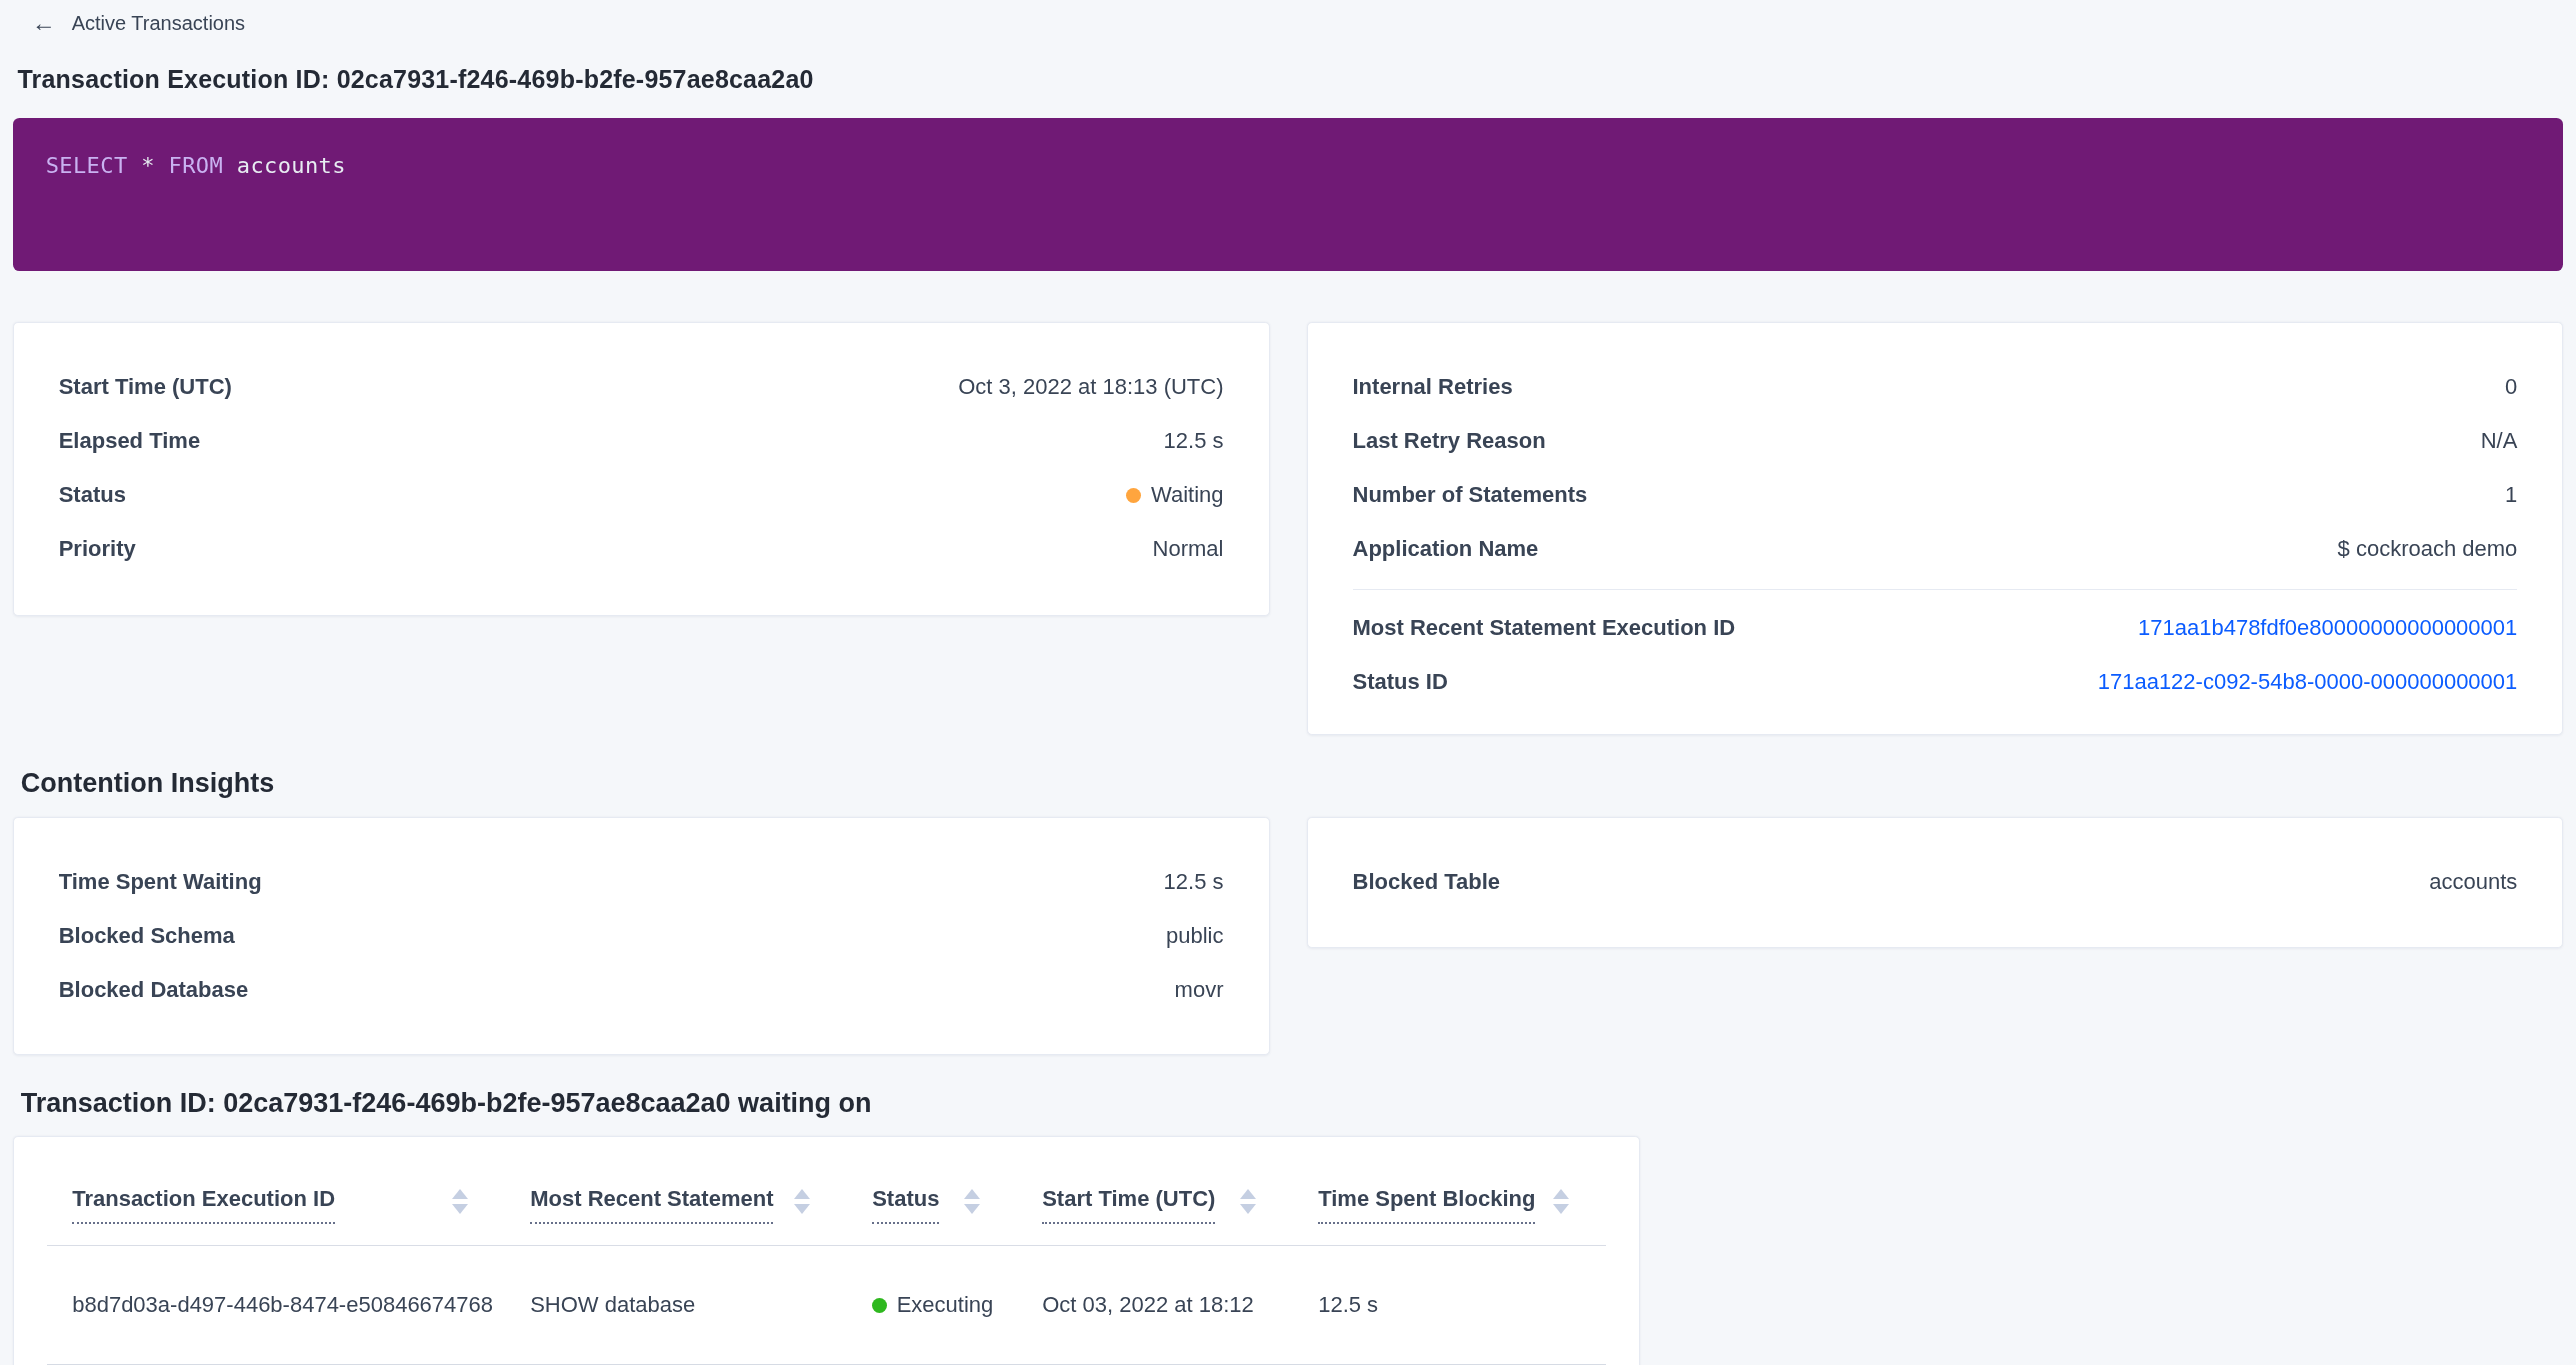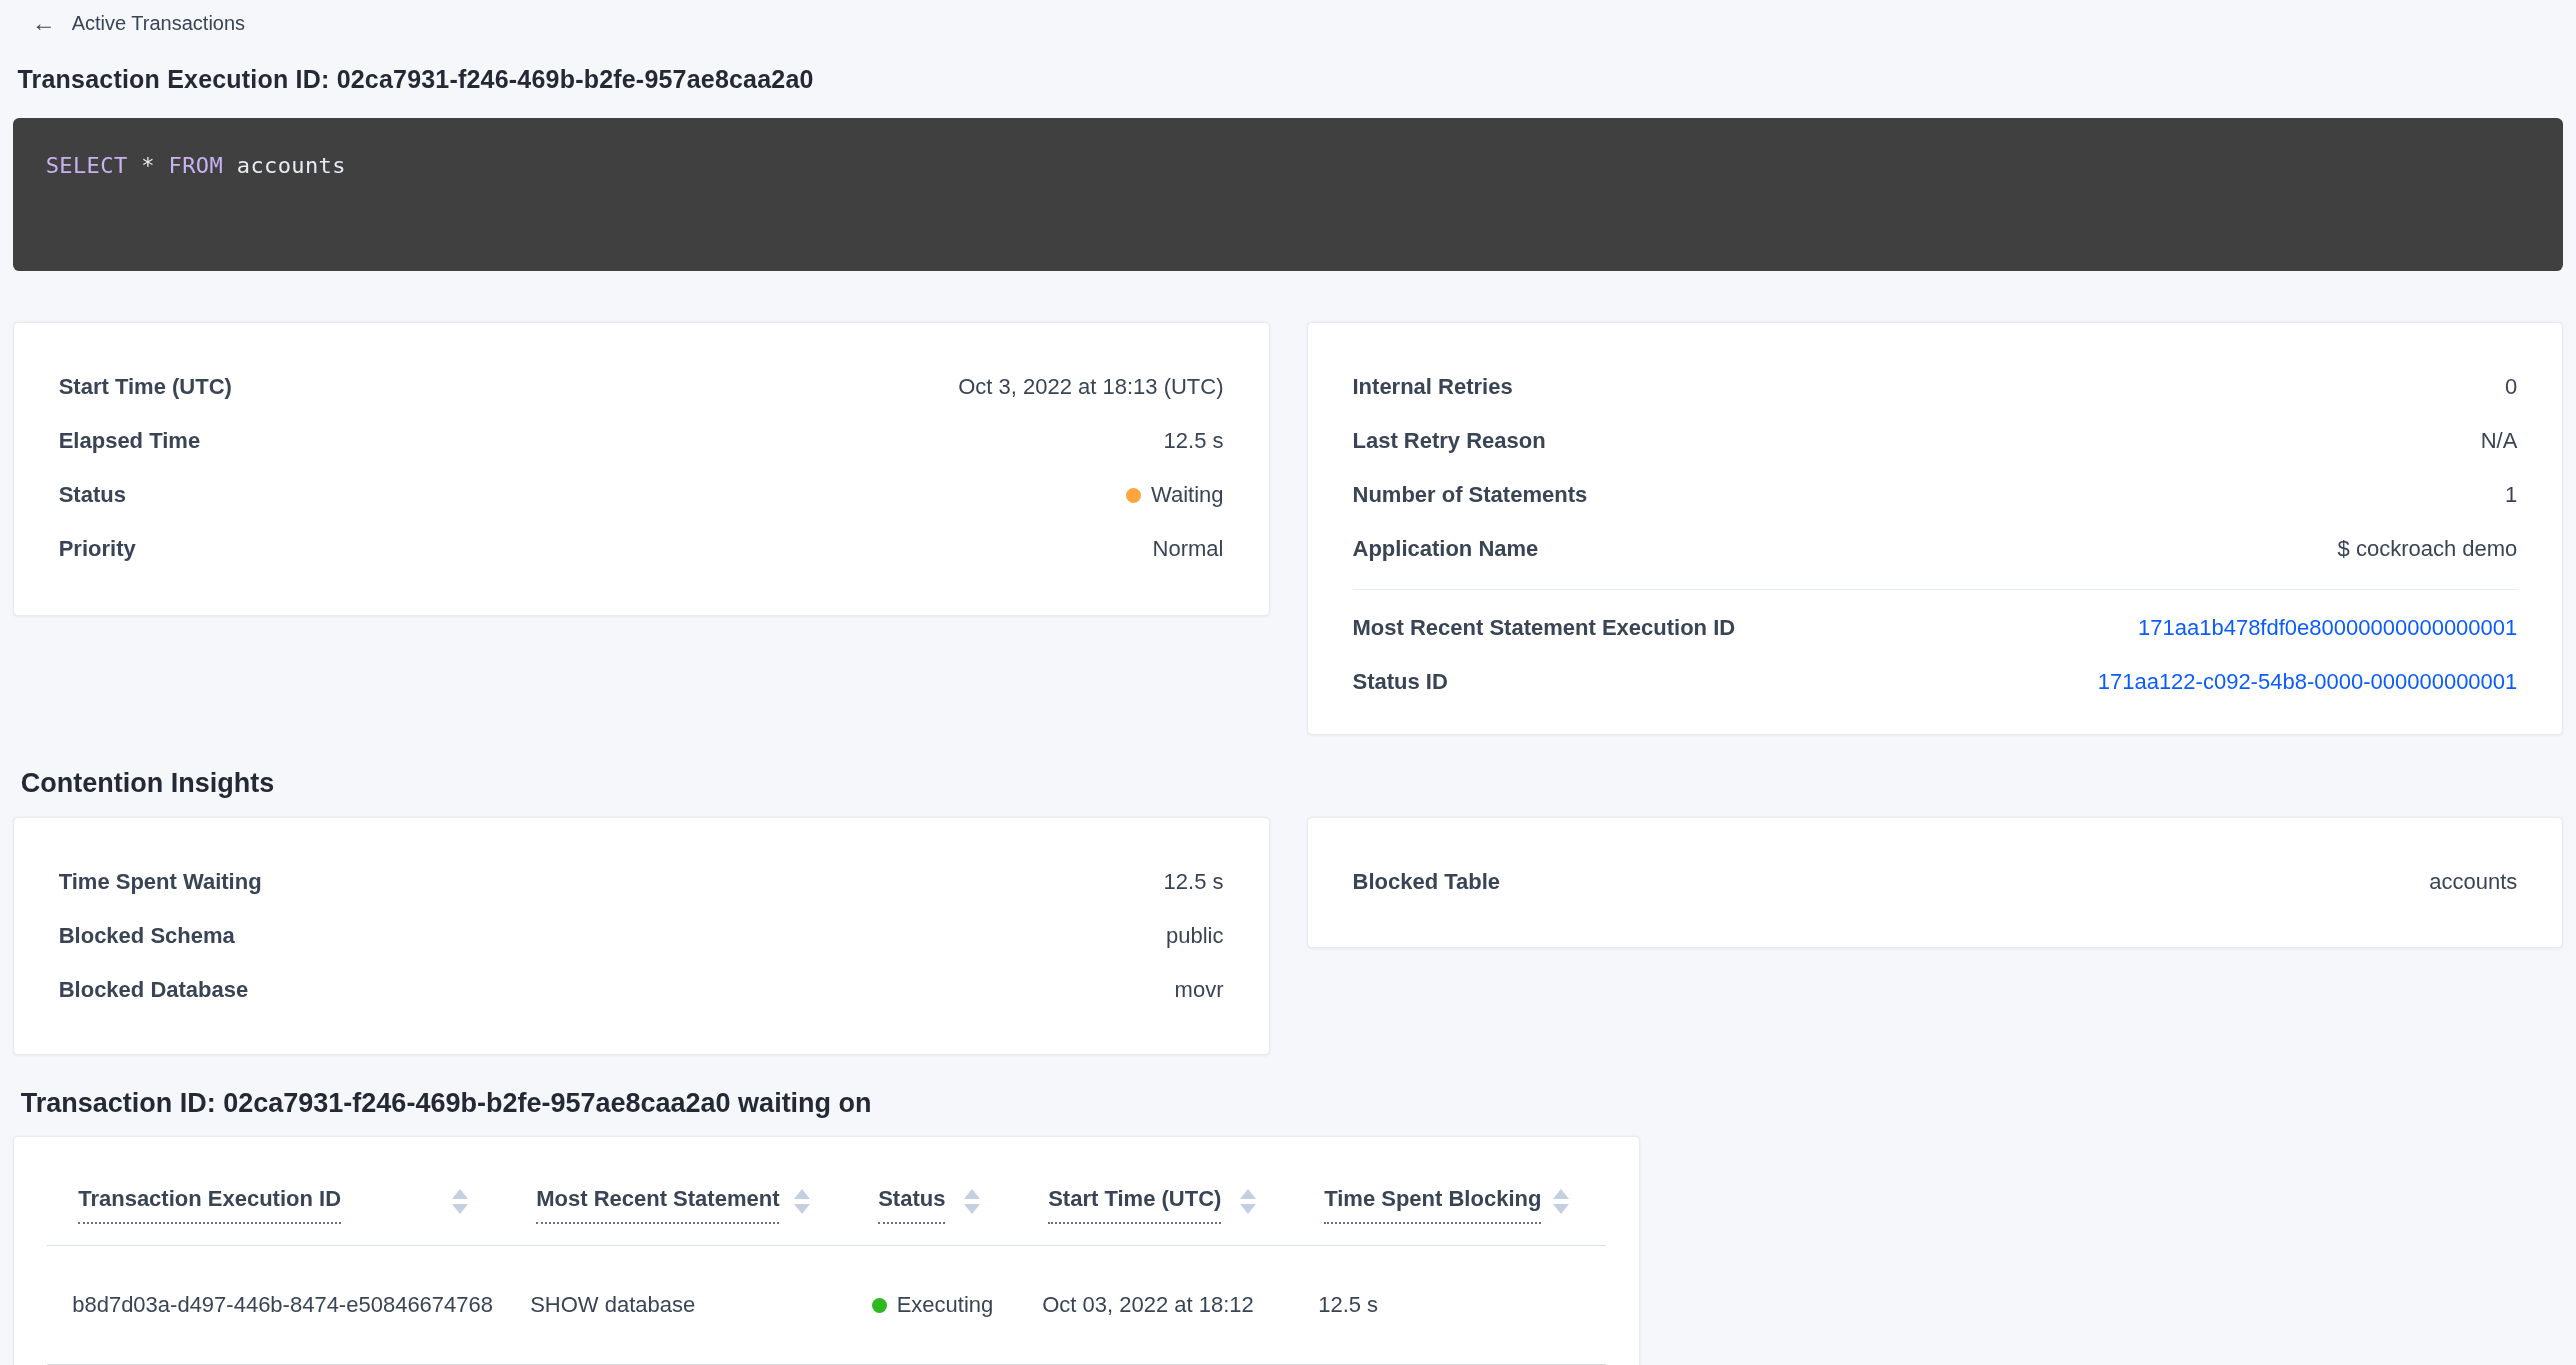--- a/index.html
+++ b/index.html
@@ -19,21 +19,21 @@
   .breadcrumb .arrow { font-size:24px; line-height:1; color:#394455; }
 
   
   .page-title {
     margin:30px 0 0 4.8px; font-size:25px; font-weight:700; color:#242a35;
     letter-spacing:0.2px;
   }
 
   
   .sql-box {
-    margin-top:24px; height:153px; background:#404040; border-radius:6.4px;
+    margin-top:24px; height:153px; background:#701a75; border-radius:6.4px;
     padding:35px 33px;
   }
   .sql-box code {
     font-family:"DejaVu Sans Mono","Liberation Mono",monospace;
     font-size:22px; white-space:pre; color:#e7ecf2; letter-spacing:0.4px;
   }
   .sql-kw { color:#c9b2f1; }
 
   
   .cards-row {
@@ -77,21 +77,20 @@
   }
   table { width:100%; border-collapse:collapse; font-size:22px; table-layout:fixed; }
   col.c1{width:458px;} col.c2{width:342px;} col.c3{width:170px;} col.c4{width:276px;} col.c5{width:auto;}
   thead th {
     text-align:left; padding:33px 0 20.7px 25.5px;
     border-bottom:1.6px solid #d9dde6; font-weight:400; cursor:pointer;
   }
   .th-inner {
     display:flex; align-items:center; justify-content:space-between;
     padding-right:37px;
-    margin-left:6px;
   }
   .col-label {
     font-weight:700; color:#394455;
     border-bottom:2.4px dotted #67708a; padding-bottom:10.3px;
   }
   .sort { display:inline-flex; flex-direction:column; gap:4.8px; margin-bottom:8px; }
   .sort i { display:block; width:0; height:0; border-left:8.8px solid transparent; border-right:8.8px solid transparent; }
   .sort .up   { border-bottom:10.3px solid #c5cfe2; }
   .sort .down { border-top:10.3px solid #c5cfe2; }
   tbody td {

